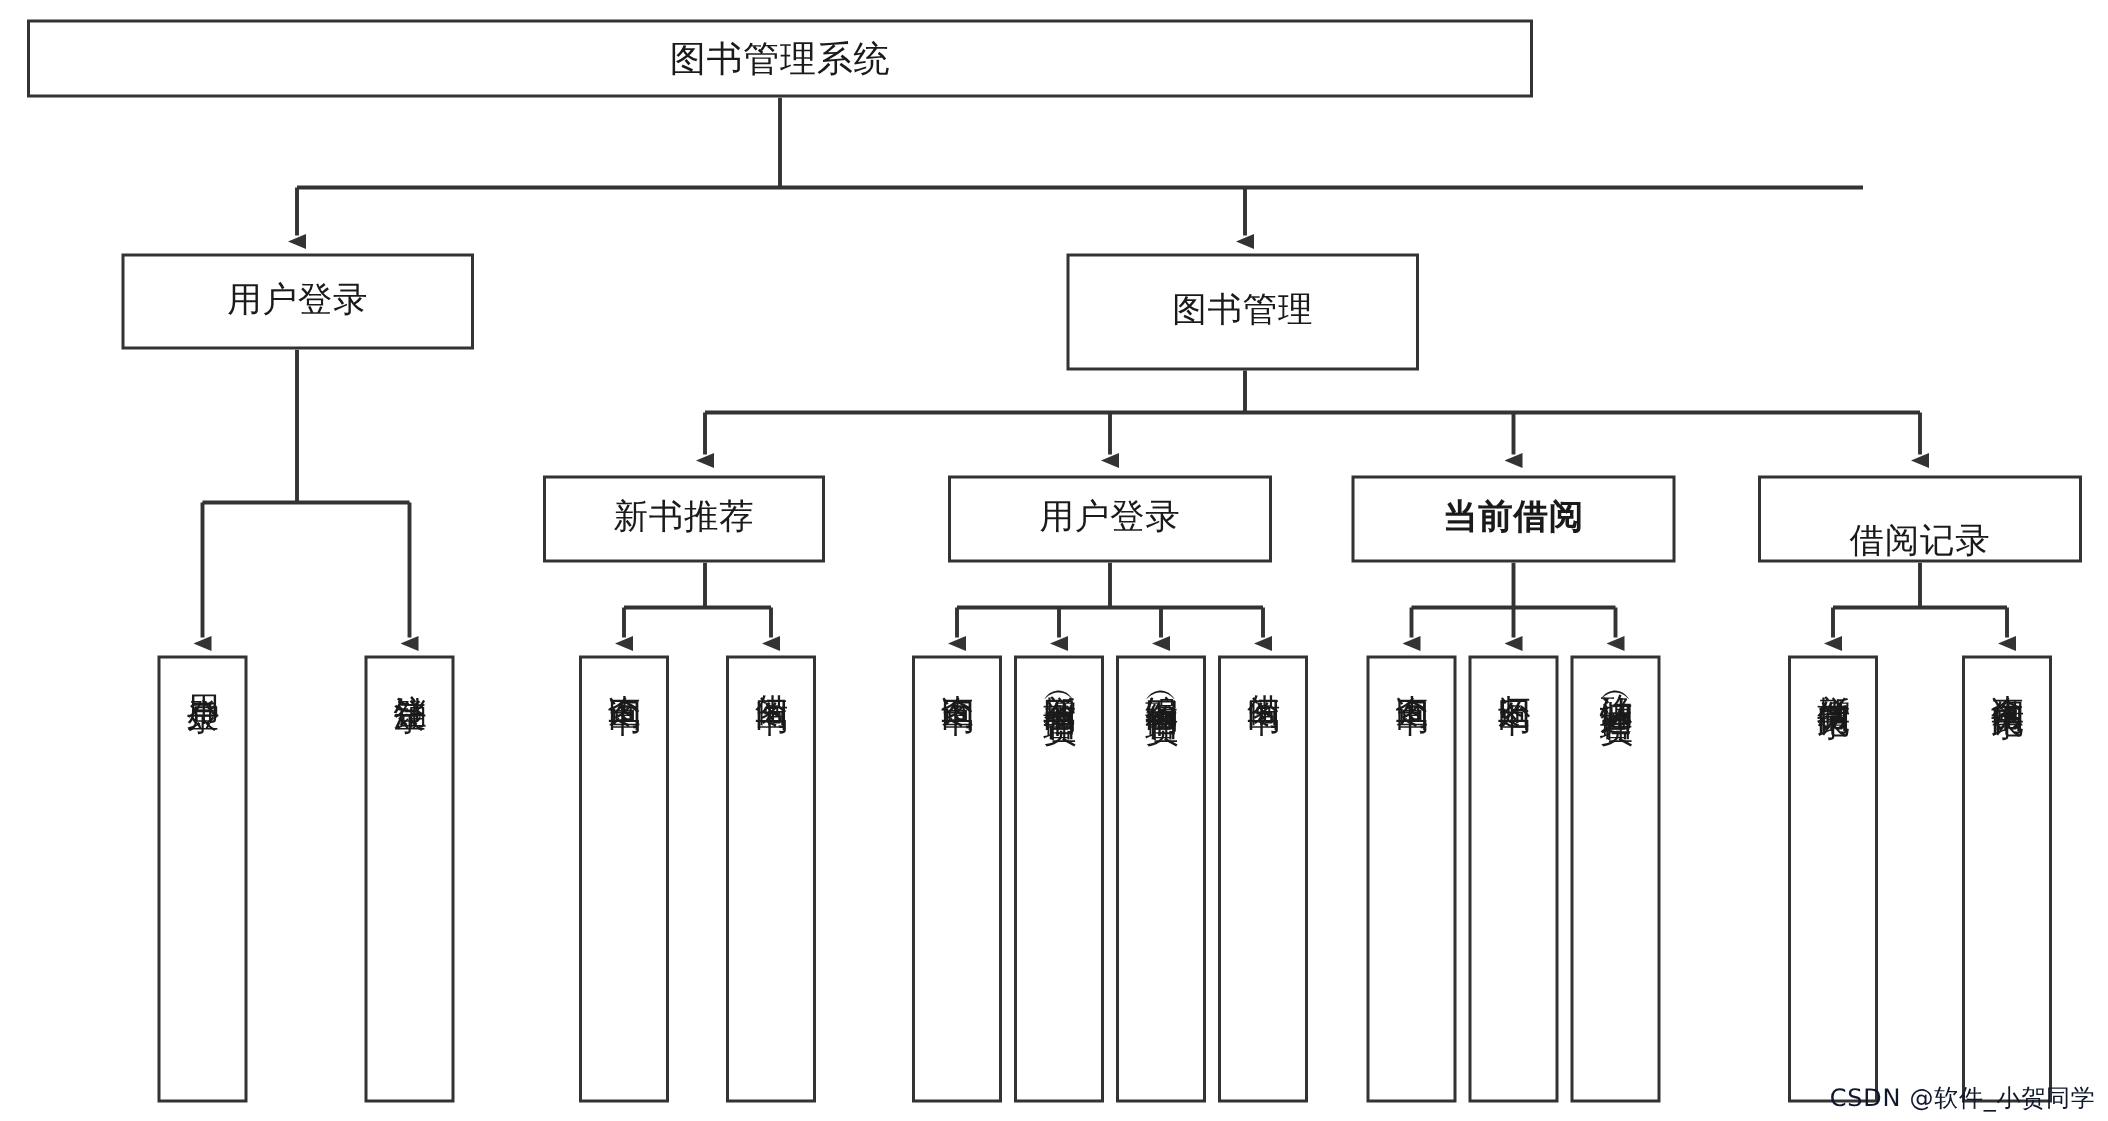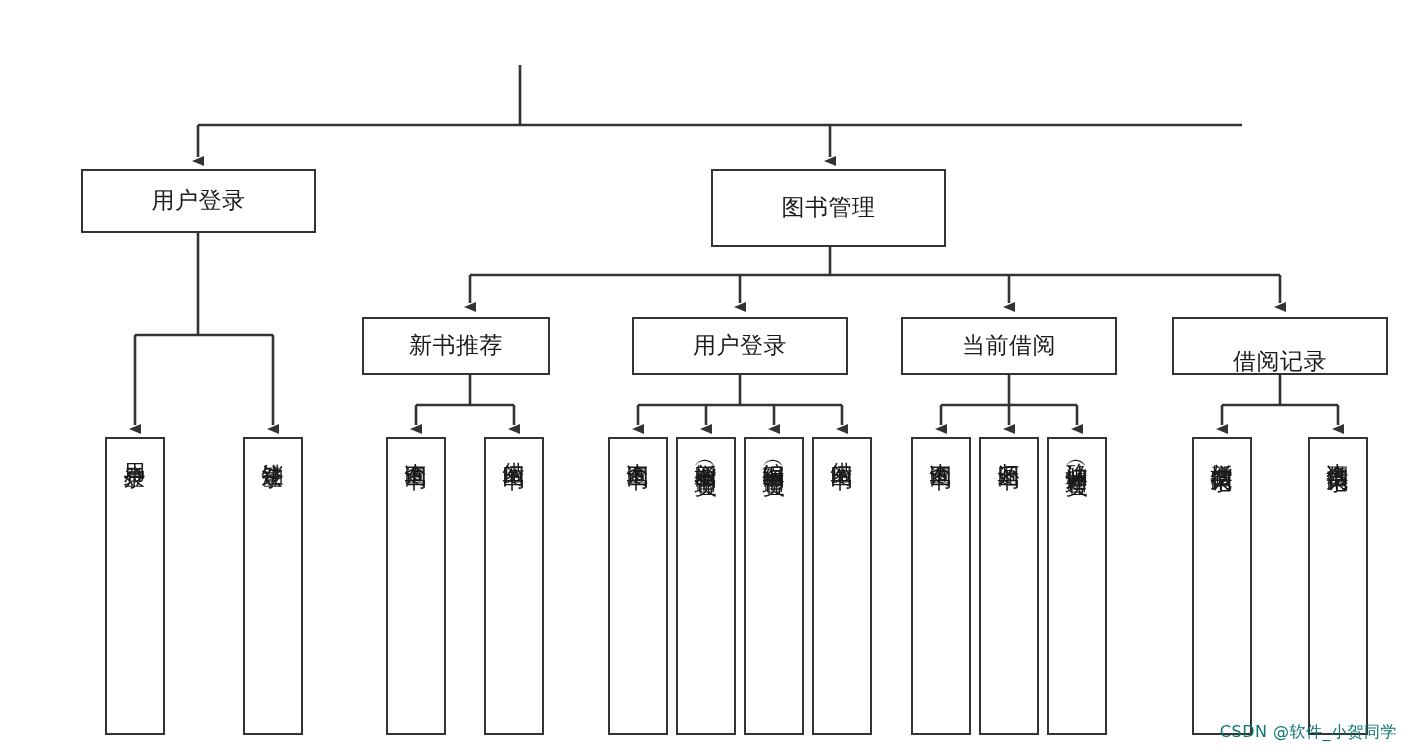--- a/index.html
+++ b/index.html
@@ -60,21 +60,21 @@
     font-size: 22px;
     line-height: 1.05;
     letter-spacing: 2px;
     white-space: nowrap;
   }
   .watermark {
     position: absolute;
     right: 8px;
     bottom: 4px;
     font-size: 16px;
-    color: #0f766e;
+    color: #0f172a;
     letter-spacing: 0.5px;
     white-space: nowrap;
     pointer-events: none;
   }
 </style>
 </head>
 <body>
 
 <div id="canvas">
 
@@ -121,35 +121,38 @@
       <path d="M 1009 405 L 1009 425" marker-end="url(#arrow)"></path>
       <path d="M 1077 405 L 1077 425" marker-end="url(#arrow)"></path>
 
       <path d="M 1280 375 L 1280 405"></path>
       <path d="M 1222 405 L 1338 405"></path>
       <path d="M 1222 405 L 1222 425" marker-end="url(#arrow)"></path>
       <path d="M 1338 405 L 1338 425" marker-end="url(#arrow)"></path>
     </g>
   </svg>
 
+  <div class="node horiz root" style="left:18px; top:13px; width:1004px; height:52px;">
+    <span class="label">图书管理系统</span>
+  </div>
 
   <div class="node horiz" style="left:81px; top:169px; width:235px; height:64px;">
     <span class="label">用户登录</span>
   </div>
   <div class="node horiz" style="left:711px; top:169px; width:235px; height:78px;">
     <span class="label">图书管理</span>
   </div>
 
   <div class="node horiz" style="left:362px; top:317px; width:188px; height:58px;">
     <span class="label">新书推荐</span>
   </div>
   <div class="node horiz" style="left:632px; top:317px; width:216px; height:58px;">
     <span class="label">用户登录</span>
   </div>
-  <div class="node horiz" style="left:901px; top:317px; width:216px; height:58px;">
+  <div class="node horiz" style="left:901px; top:317px; width:216px; height:58px;font-weight:bold;">
     <span class="label">当前借阅</span>
   </div>
   <div class="node horiz" style="left:1172px; top:317px; width:216px; height:58px;align-items:flex-end;">
     <span class="label">借阅记录</span>
   </div>
 
   <div class="node vert" style="left:105px; top:437px; width:60px; height:298px;">
     <span class="label">用户登录</span>
   </div>
   <div class="node vert" style="left:243px; top:437px; width:60px; height:298px;">

